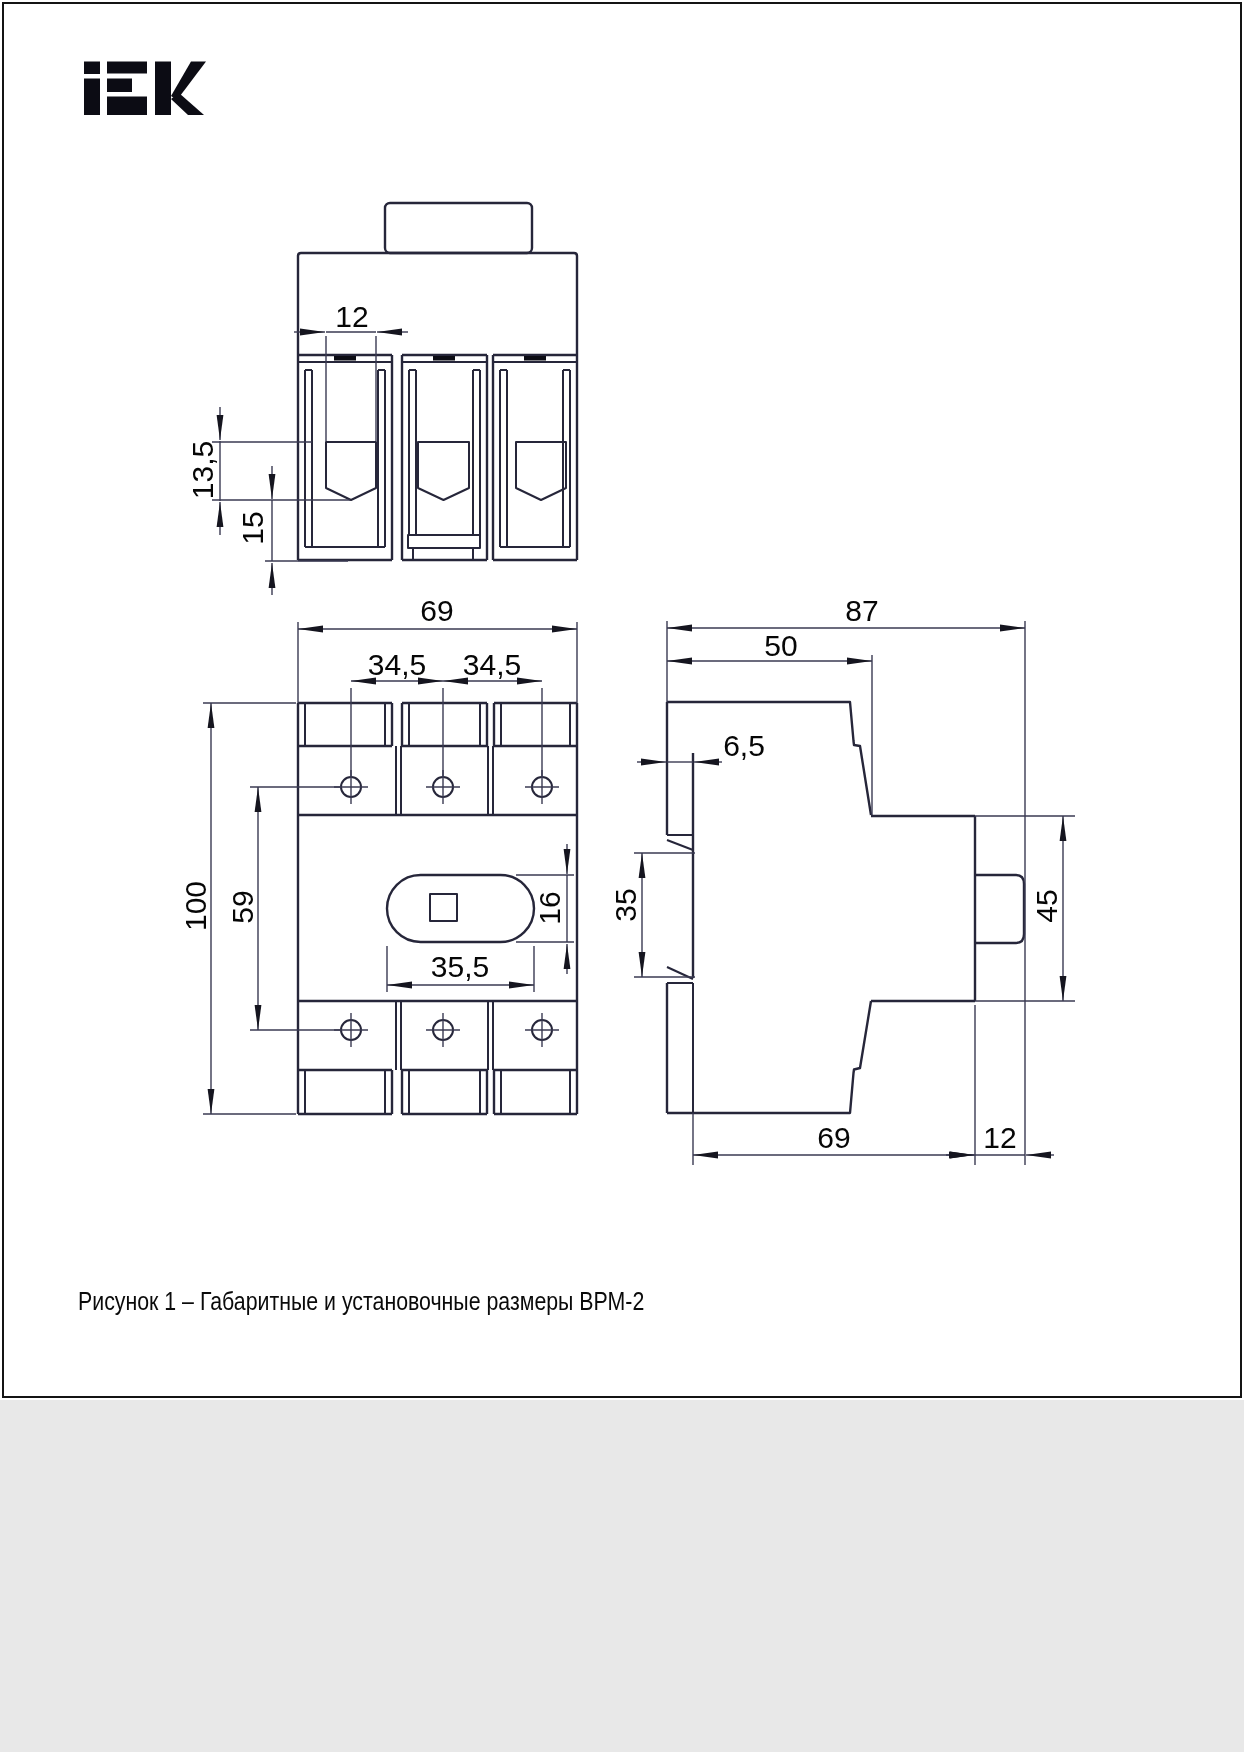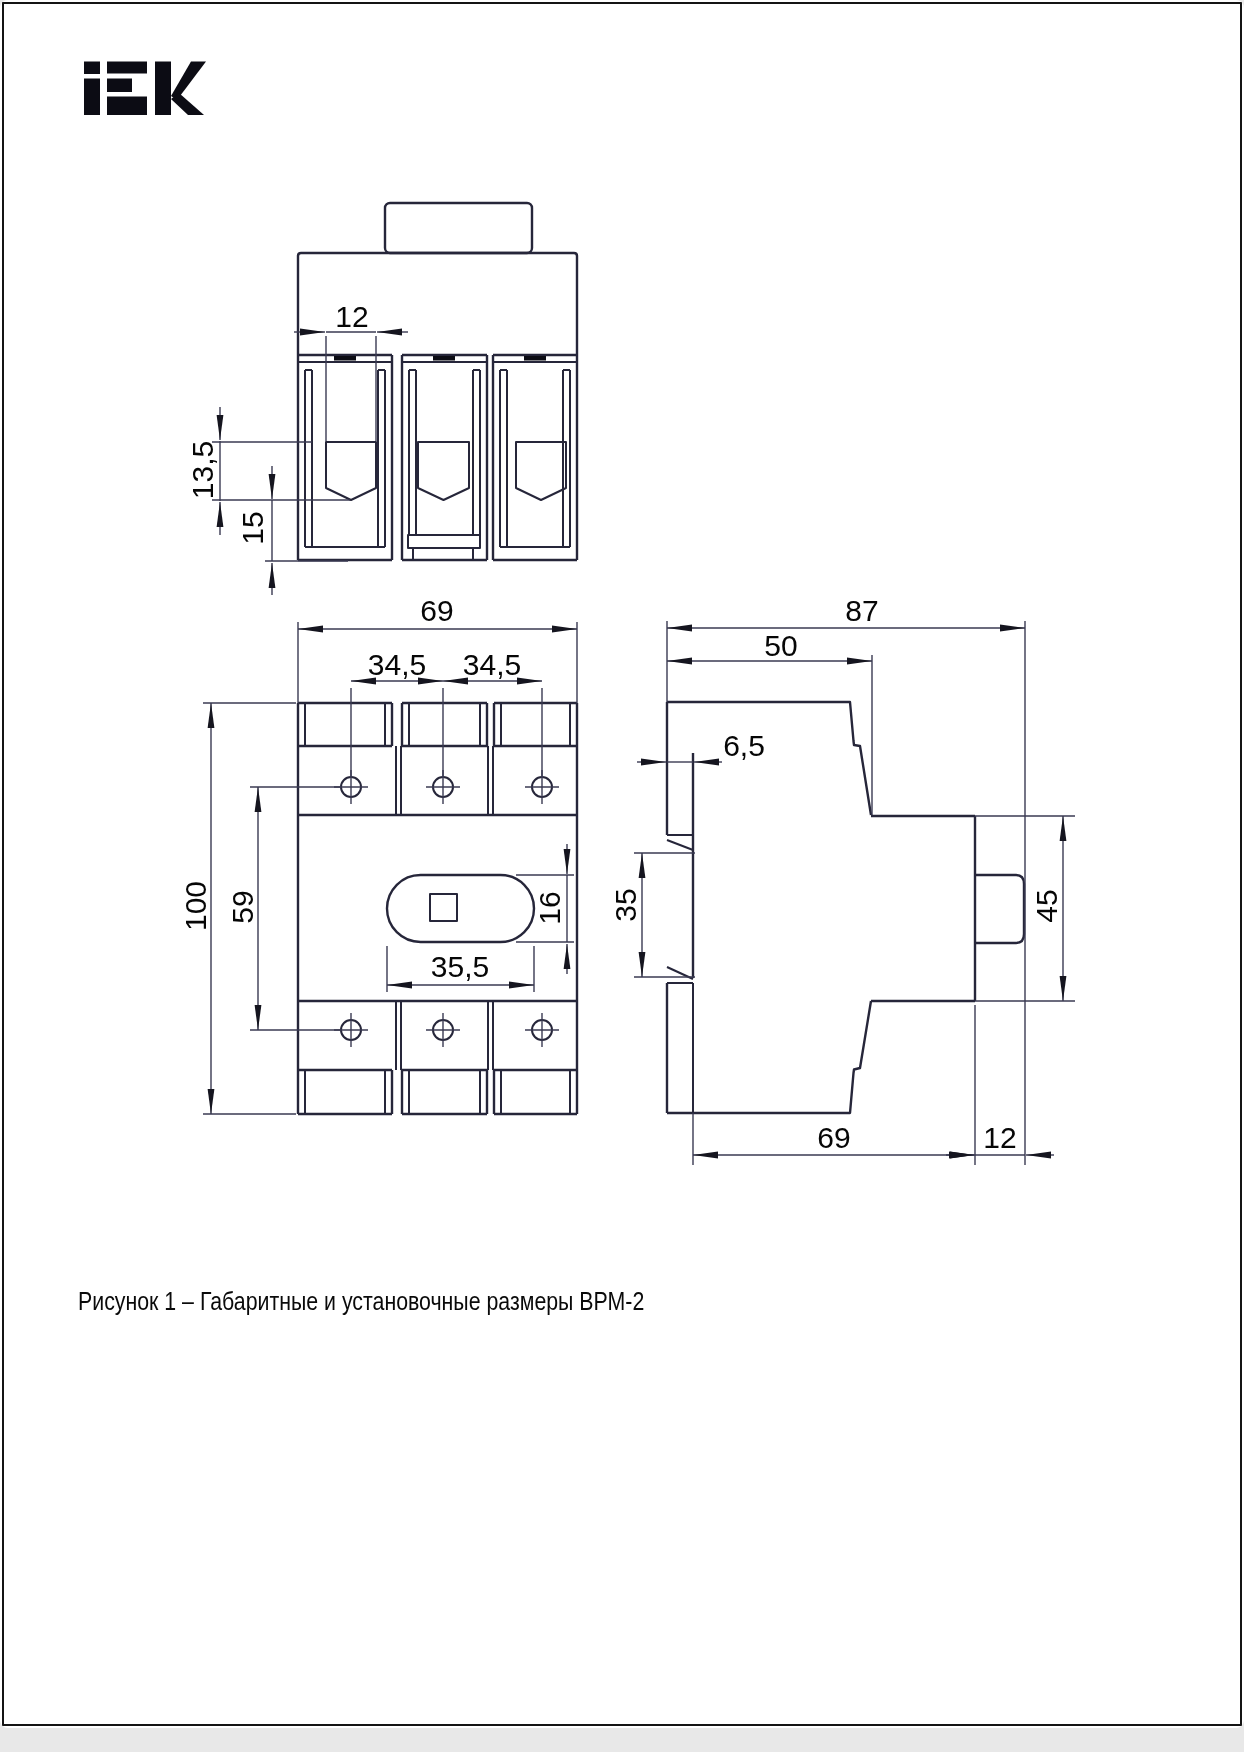--- a/index.html
+++ b/index.html
@@ -1,17 +1,17 @@
 <!DOCTYPE html>
 <html><head>
 <meta charset="utf-8">
 <style>
   html,body{margin:0;padding:0;background:#e8e8e8;}
-  .page{position:relative;width:1244px;height:1728px;background:#ffffff;margin:0 auto;
-        font-family:"Liberation Sans",sans-serif;overflow:hidden;border-radius:8px;}
+  .page{position:relative;width:1244px;height:1400px;background:#ffffff;margin:0 auto;
+        font-family:"Liberation Sans",sans-serif;overflow:hidden;}
   .page-border{position:absolute;inset:2px;border:2px solid #141414;pointer-events:none;}
   .drawing-svg{position:absolute;left:0;top:0;}
   .obj{stroke:#26263a;stroke-width:2.4;fill:none;stroke-linejoin:round;}
   .obj2{stroke:#26263a;stroke-width:2;fill:none;stroke-linejoin:round;}
   .thin{stroke:#3a3a52;stroke-width:1.4;fill:none;}
   .dimtxt{font-family:"Liberation Sans",sans-serif;font-size:30px;fill:#060606;}
   .blk{fill:#0c0c14;stroke:none;}
   .caption{position:absolute;left:78px;top:1286px;font-size:26px;color:#0a0a0a;
            white-space:nowrap;transform:scaleX(0.82);transform-origin:0 0;}
 </style>

